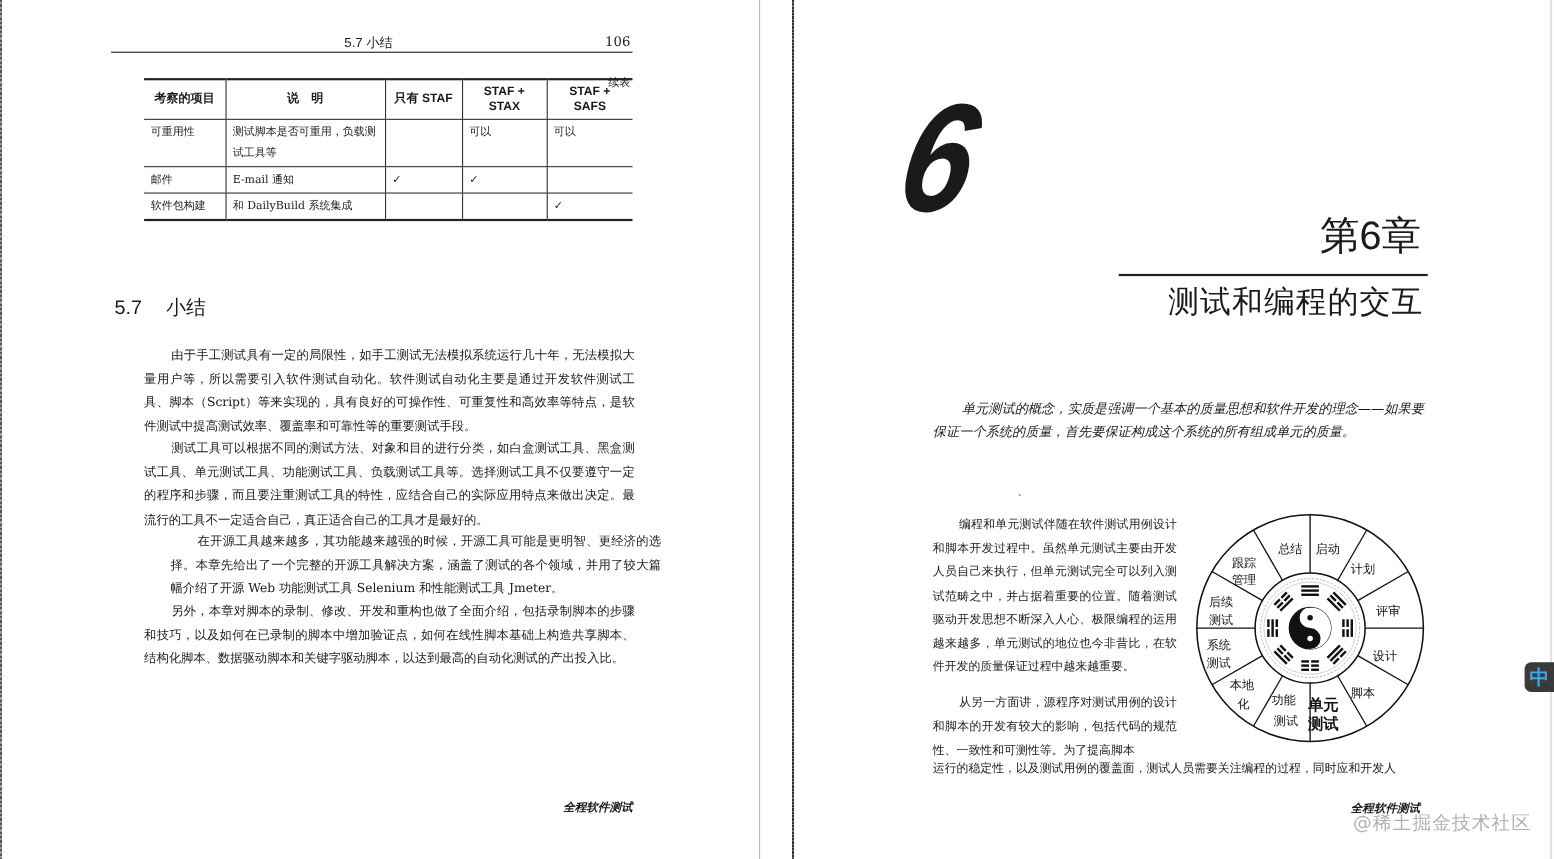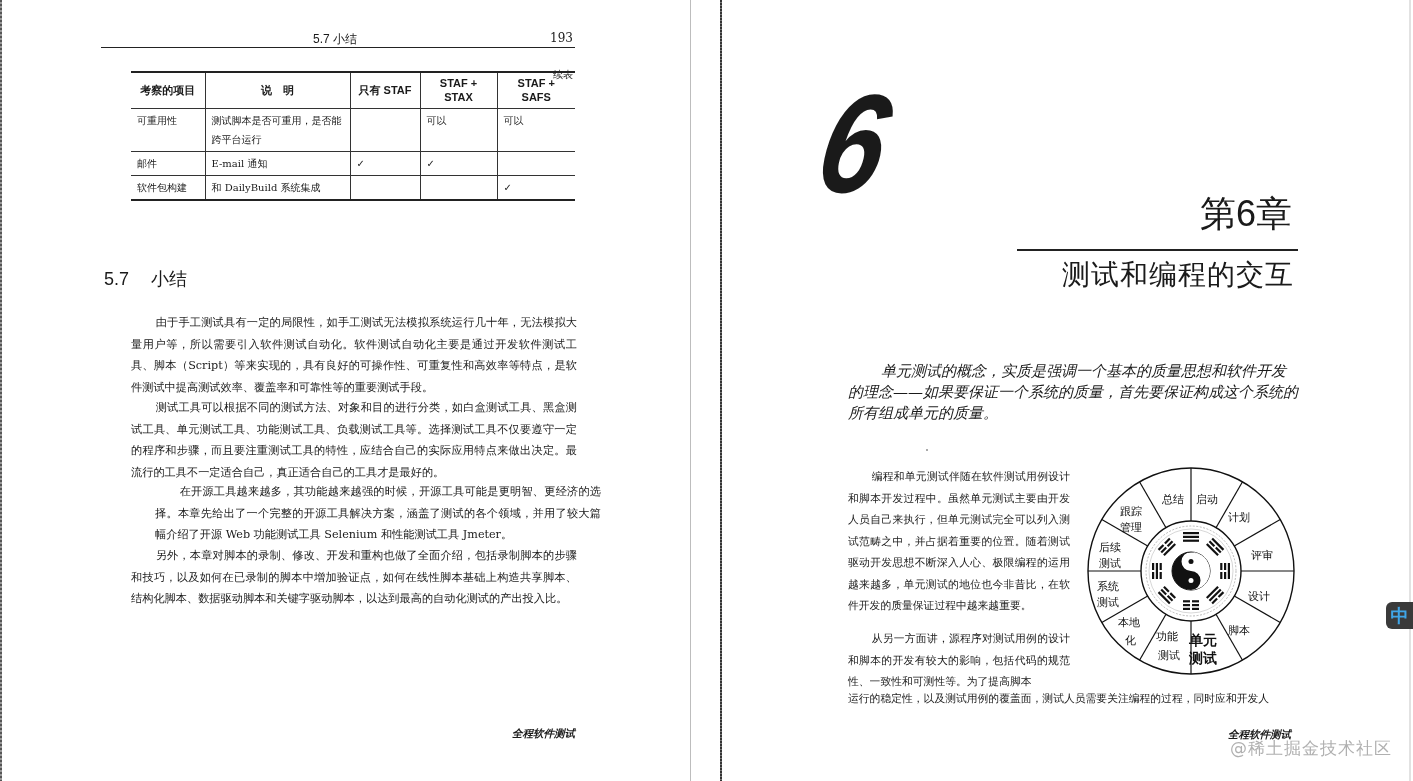--- a/index.html
+++ b/index.html
@@ -40,21 +40,21 @@
   .p1 { top: 312px; } .p2 { top: 397px; } .p3 { top: 481px; margin-left: 24px; } .p4 { top: 545px; }
 
   .footer-left { position: absolute; left: 512px; top: 727px; font-size: 10.5px; font-style: italic; font-weight: bold; font-family: "Liberation Sans", sans-serif; }
 
   
   .chapter-big { position: absolute; left: 835px; top: 84px; font-family: "Liberation Sans", sans-serif; font-weight: 900; font-style: italic; font-size: 140px; line-height: 120px; transform: skewX(-12deg) scaleX(0.82); transform-origin: left top; letter-spacing: -4px; }
   .chapter-label { position: absolute; left: 1120px; top: 190px; width: 172px; text-align: right; font-family: "Liberation Sans", sans-serif; font-size: 36px; }
   .chapter-rule { position: absolute; left: 1017px; top: 249px; width: 281px; height: 1.5px; background: #222; }
   .chapter-title { position: absolute; left: 1018px; top: 256px; width: 276px; text-align: right; font-family: "Liberation Sans", sans-serif; font-size: 28px; letter-spacing: 1px; }
 
-  .intro { position: absolute; left: 848px; top: 361px; width: 450px; font-size: 15px; line-height: 21px; text-indent: 2.2em; font-style: italic; }
+  .intro { position: absolute; left: 848px; top: 361px; width: 450px; font-size: 12px; line-height: 21px; text-indent: 2.2em; font-style: italic; }
   .dot { position: absolute; left: 926px; top: 449px; width: 2px; height: 2px; background: #aaa; }
 
   .para-r { position: absolute; left: 848px; width: 222px; font-size: 10.8px; line-height: 21.5px; text-indent: 2.2em; text-align: justify; }
   .pr1 { top: 466px; } .pr2 { top: 628px; }
   .para-r-wide { position: absolute; left: 848px; top: 688px; width: 450px; font-size: 10.8px; line-height: 21.5px; }
 
   .wheel { position: absolute; left: 1080px; top: 466px; width: 222px; height: 210px; }
   .wheel .lbl { font-family: "Liberation Sans", sans-serif; font-size: 11px; fill: #111; }
   .wheel .lbl-bold { font-family: "Liberation Sans", sans-serif; font-size: 14px; font-weight: bold; fill: #111; }
 
@@ -67,37 +67,37 @@
 <body>
 
 <div class="viewer-top-line"></div>
 <div class="viewer-top-tab"></div>
 <div class="left-edge"></div>
 
 <div class="page page-left"></div>
 
 <div class="running-head">
   <span class="section">5.7  小结</span>
-  <span class="pnum">193</span>
+  <span class="pnum">106</span>
 </div>
 
 <div class="table-caption">续表</div>
 
 <table class="cmp">
   <tbody>
       <tr>
     <th class="col1">考察的项目</th>
     <th class="col2">说　明</th>
     <th class="col3">只有 STAF</th>
     <th class="col4">STAF + STAX</th>
     <th class="col5">STAF + SAFS</th>
   </tr>
   <tr>
     <td>可重用性</td>
-    <td>测试脚本是否可重用，是否能跨平台运行</td>
+    <td>测试脚本是否可重用，负载测试工具等</td>
     <td></td>
     <td>可以</td>
     <td>可以</td>
   </tr>
   <tr>
     <td>邮件</td>
     <td>E-mail 通知</td>
     <td>✓</td>
     <td>✓</td>
     <td></td>

